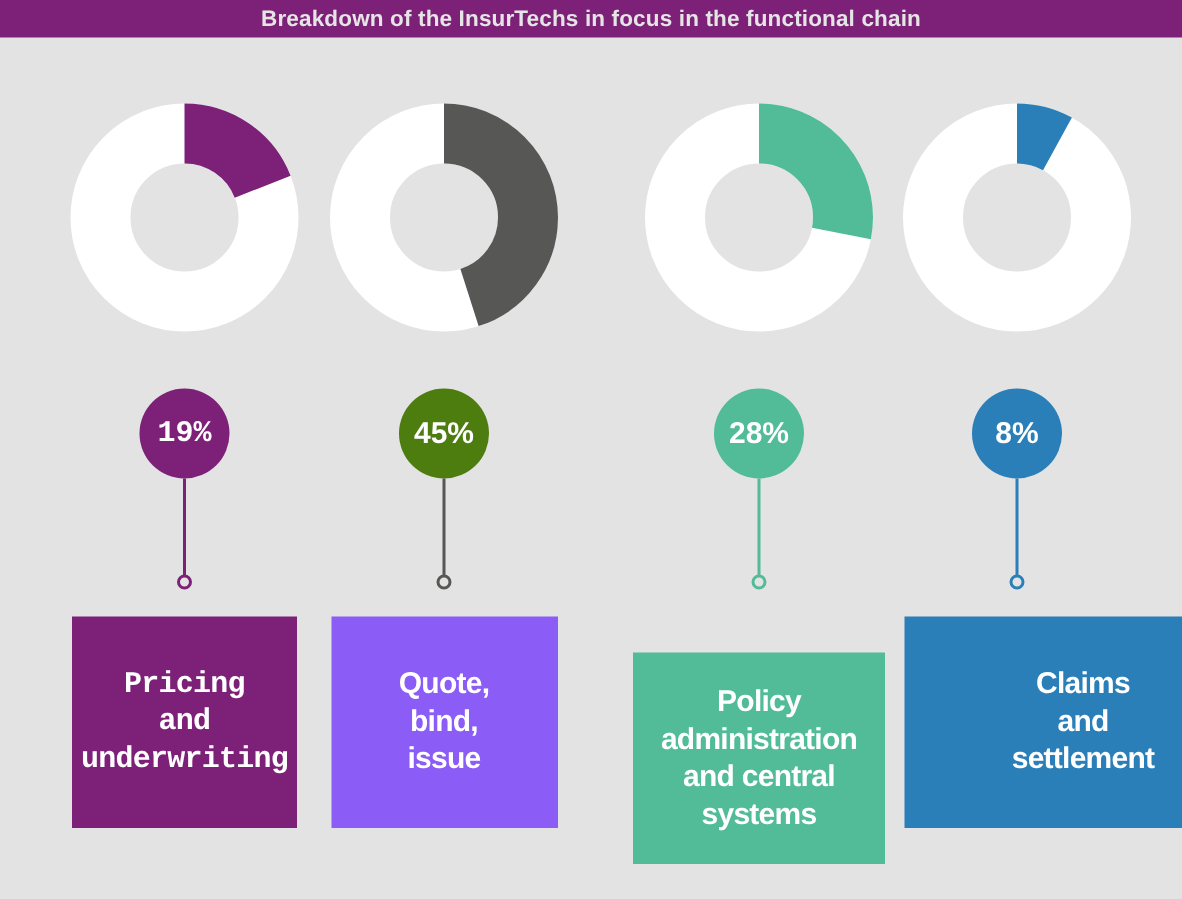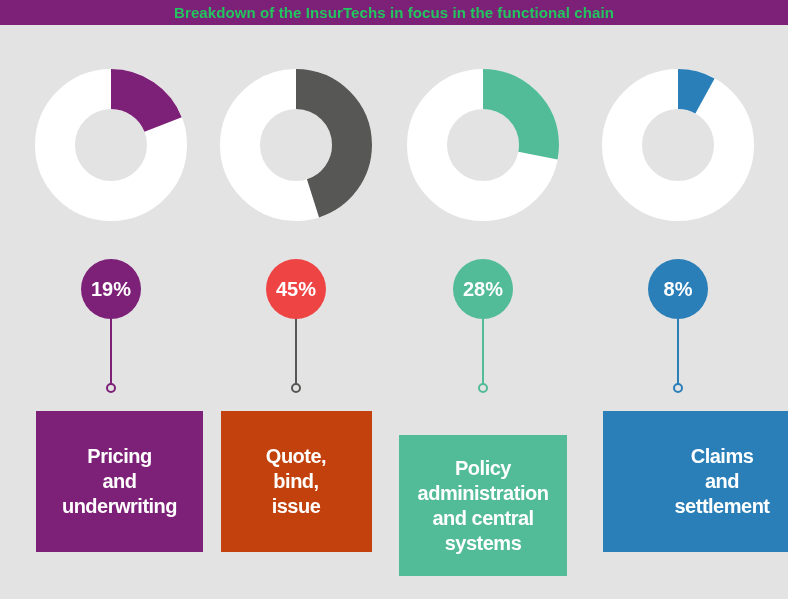--- a/index.html
+++ b/index.html
@@ -16,21 +16,21 @@
     top: 0; left: 0;
     width: 788px;
     height: 25px;
     background: #7d2077;
     display: flex;
     align-items: center;
     justify-content: center;
   }
   .title-bar h1 {
     margin: 0;
-    color: #22c55e;
+    color: #e5e5e5;
     font-size: 15px;
     font-weight: bold;
     letter-spacing: 0.1px;
   }
   #columns { position: absolute; top: 0; left: 0; width: 788px; height: 599px; }
   .col { position: absolute; top: 0; width: 190px; height: 599px; }
   .donut { position: absolute; top: 65px; left: 15px; }
   .ring { fill: none; stroke: #ffffff; stroke-width: 40; }
   .seg  { fill: none; stroke-width: 40; }
   .badge {
@@ -72,55 +72,55 @@
   }
 </style>
 </head>
 <body style="background: rgb(227, 227, 227);">
 
 <div class="title-bar" style="background: rgb(125, 32, 119);">
   <h1>Breakdown of the InsurTechs in focus in the functional chain</h1>
 </div>
 
 <div id="columns">
-  <div class="col" style="left: 16px;">
+  <div class="col" style="left: 28px; font-family: Liberation Mono, monospace;">
     <svg class="donut" width="160" height="160" viewBox="0 0 160 160">
       <circle class="ring" cx="80" cy="80" r="56" stroke="#ffffff"></circle>
       <circle class="seg" cx="80" cy="80" r="56" transform="rotate(-90 80 80)" stroke="#7d2077" stroke-dasharray="66.8530916683908 351.85837720205683"></circle>
     </svg>
     <div class="badge" style="background: rgb(125, 32, 119);">
       <span class="badge-label">19%</span>
     </div>
     <div class="connector" style="background: rgb(125, 32, 119);"></div>
     <div class="dot" style="border-color: rgb(125, 32, 119); background: rgb(227, 227, 227);"></div>
-    <div class="box" style="background: rgb(125, 32, 119); width: 167px; left: 20px;">
+    <div class="box" style="background: rgb(125, 32, 119); width: 150px; left: 20px;">
       <span class="box-label">Pricing
 and
 underwriting</span>
     </div>
   </div>
 
   <div class="col" style="left: 201px;">
     <svg class="donut" width="160" height="160" viewBox="0 0 160 160">
       <circle class="ring" cx="80" cy="80" r="56" stroke="#ffffff"></circle>
       <circle class="seg" cx="80" cy="80" r="56" transform="rotate(-90 80 80)" stroke="#575756" stroke-dasharray="158.3362697409256 351.85837720205683"></circle>
     </svg>
-    <div class="badge" style="background: #ef4444;">
+    <div class="badge" style="background: #4d7c0f;">
       <span class="badge-label">45%</span>
     </div>
     <div class="connector" style="background: rgb(87, 87, 86);"></div>
     <div class="dot" style="border-color: rgb(87, 87, 86); background: rgb(227, 227, 227);"></div>
-    <div class="box" style="background: #c2410c; width: 151px; left: 19.5px;">
+    <div class="box" style="background: #8b5cf6; width: 151px; left: 19.5px;">
       <span class="box-label">Quote,
 bind,
 issue</span>
     </div>
   </div>
 
-  <div class="col" style="left: 388px;">
+  <div class="col" style="left: 411px;">
     <svg class="donut" width="160" height="160" viewBox="0 0 160 160">
       <circle class="ring" cx="80" cy="80" r="56" stroke="#ffffff"></circle>
       <circle class="seg" cx="80" cy="80" r="56" transform="rotate(-90 80 80)" stroke="#52bb98" stroke-dasharray="98.52034561657592 351.85837720205683"></circle>
     </svg>
     <div class="badge" style="background: rgb(82, 187, 152);">
       <span class="badge-label">28%</span>
     </div>
     <div class="connector" style="background: rgb(82, 187, 152);"></div>
     <div class="dot" style="border-color: rgb(82, 187, 152); background: rgb(227, 227, 227);"></div>
     <div class="box" style="background: rgb(82, 187, 152); width: 168px; left: 11px; margin-top: 24px;">

